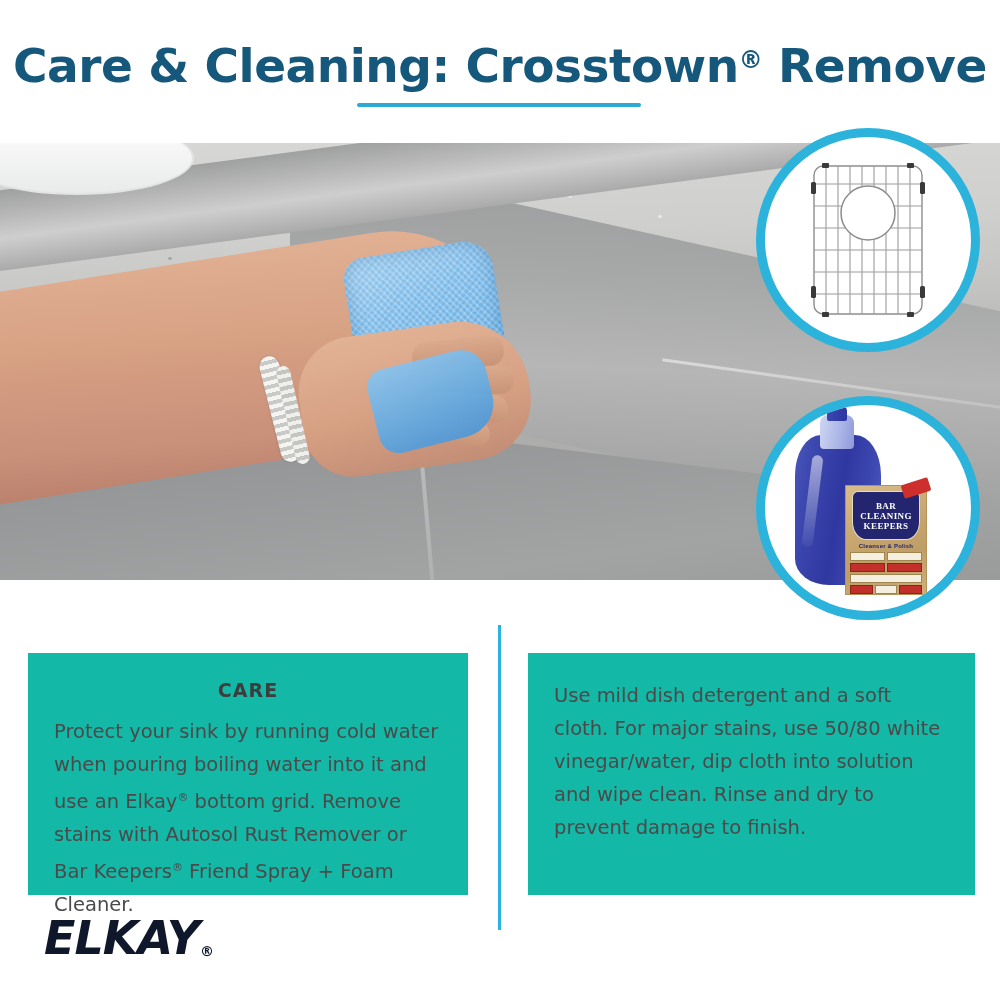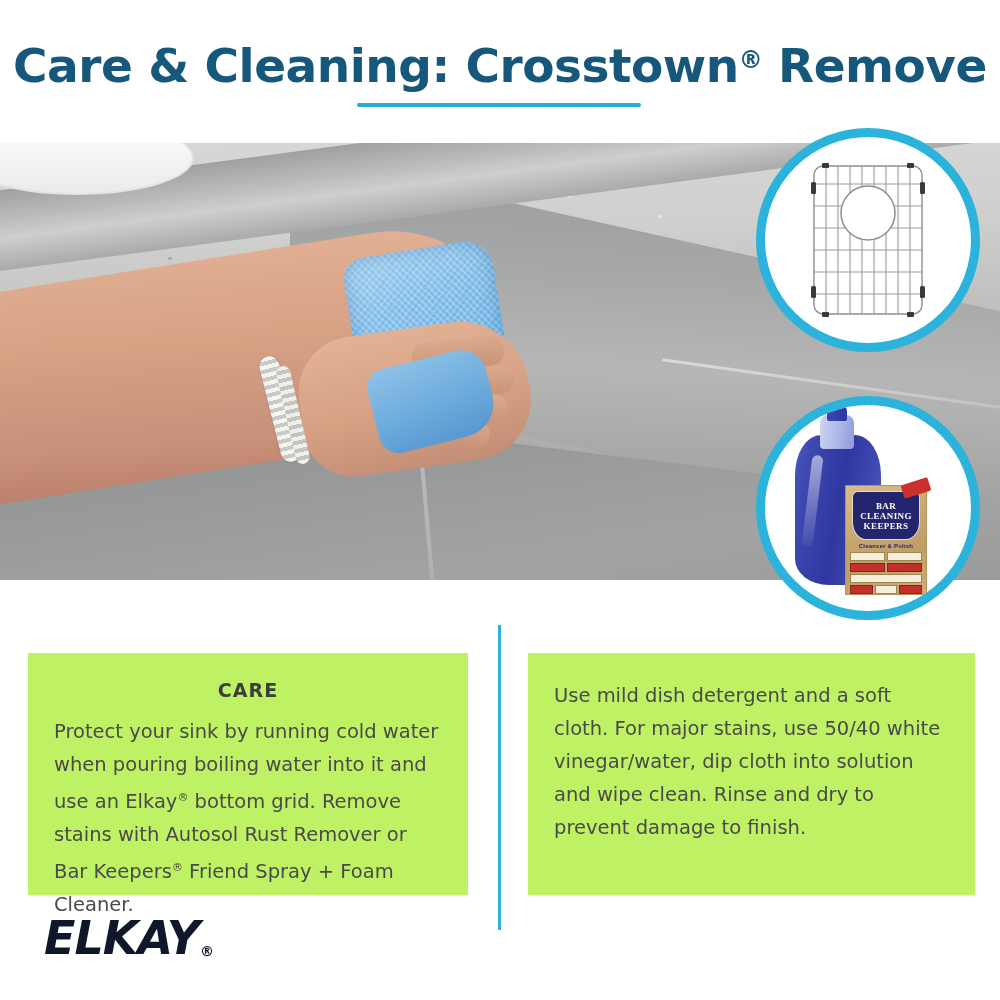--- a/index.html
+++ b/index.html
@@ -215,21 +215,21 @@
     border-radius:2px;
   }
 
   
   .divider{
     position:absolute;left:498px;top:625px;width:3px;height:305px;
     background:#2BB3DC;
   }
   .panel{
     position:absolute;top:653px;height:242px;
-    background:#bef264;box-sizing:border-box;
+    background:#14b8a6;box-sizing:border-box;
     padding:26px 26px 0 26px;
   }
   .panel-care{left:28px;width:440px;}
   .panel-clean{left:528px;width:447px;}
   .panel h2{
     margin:0 0 14px 0;text-align:center;
     font-size:19px;font-weight:bold;letter-spacing:1.1px;color:#3D3D3D;
     font-family:"DejaVu Sans","Liberation Sans",sans-serif;
   }
   .panel p{
@@ -351,18 +351,18 @@
   </div>
 
   <div class="divider"></div>
 
   <div class="panel panel-care">
     <h2>CARE</h2>
     <p><span>Protect your sink by running cold water when pouring boiling water into it and use an Elkay</span><span class="reg">®</span><span> bottom grid. Remove stains with Autosol Rust Remover or Bar Keepers</span><span class="reg">®</span><span> Friend Spray + Foam Cleaner.</span></p>
   </div>
 
   <div class="panel panel-clean">
-    <p><span>Use mild dish detergent and a soft cloth. For major stains, use 50/40 white vinegar/water, dip cloth into solution and wipe clean. Rinse and dry to prevent damage to finish.</span></p>
+    <p><span>Use mild dish detergent and a soft cloth. For major stains, use 50/80 white vinegar/water, dip cloth into solution and wipe clean. Rinse and dry to prevent damage to finish.</span></p>
   </div>
 
   <div class="logo"><span>ELKAY</span><span class="reg">®</span></div>
 
 </div>
 
 </body></html>

